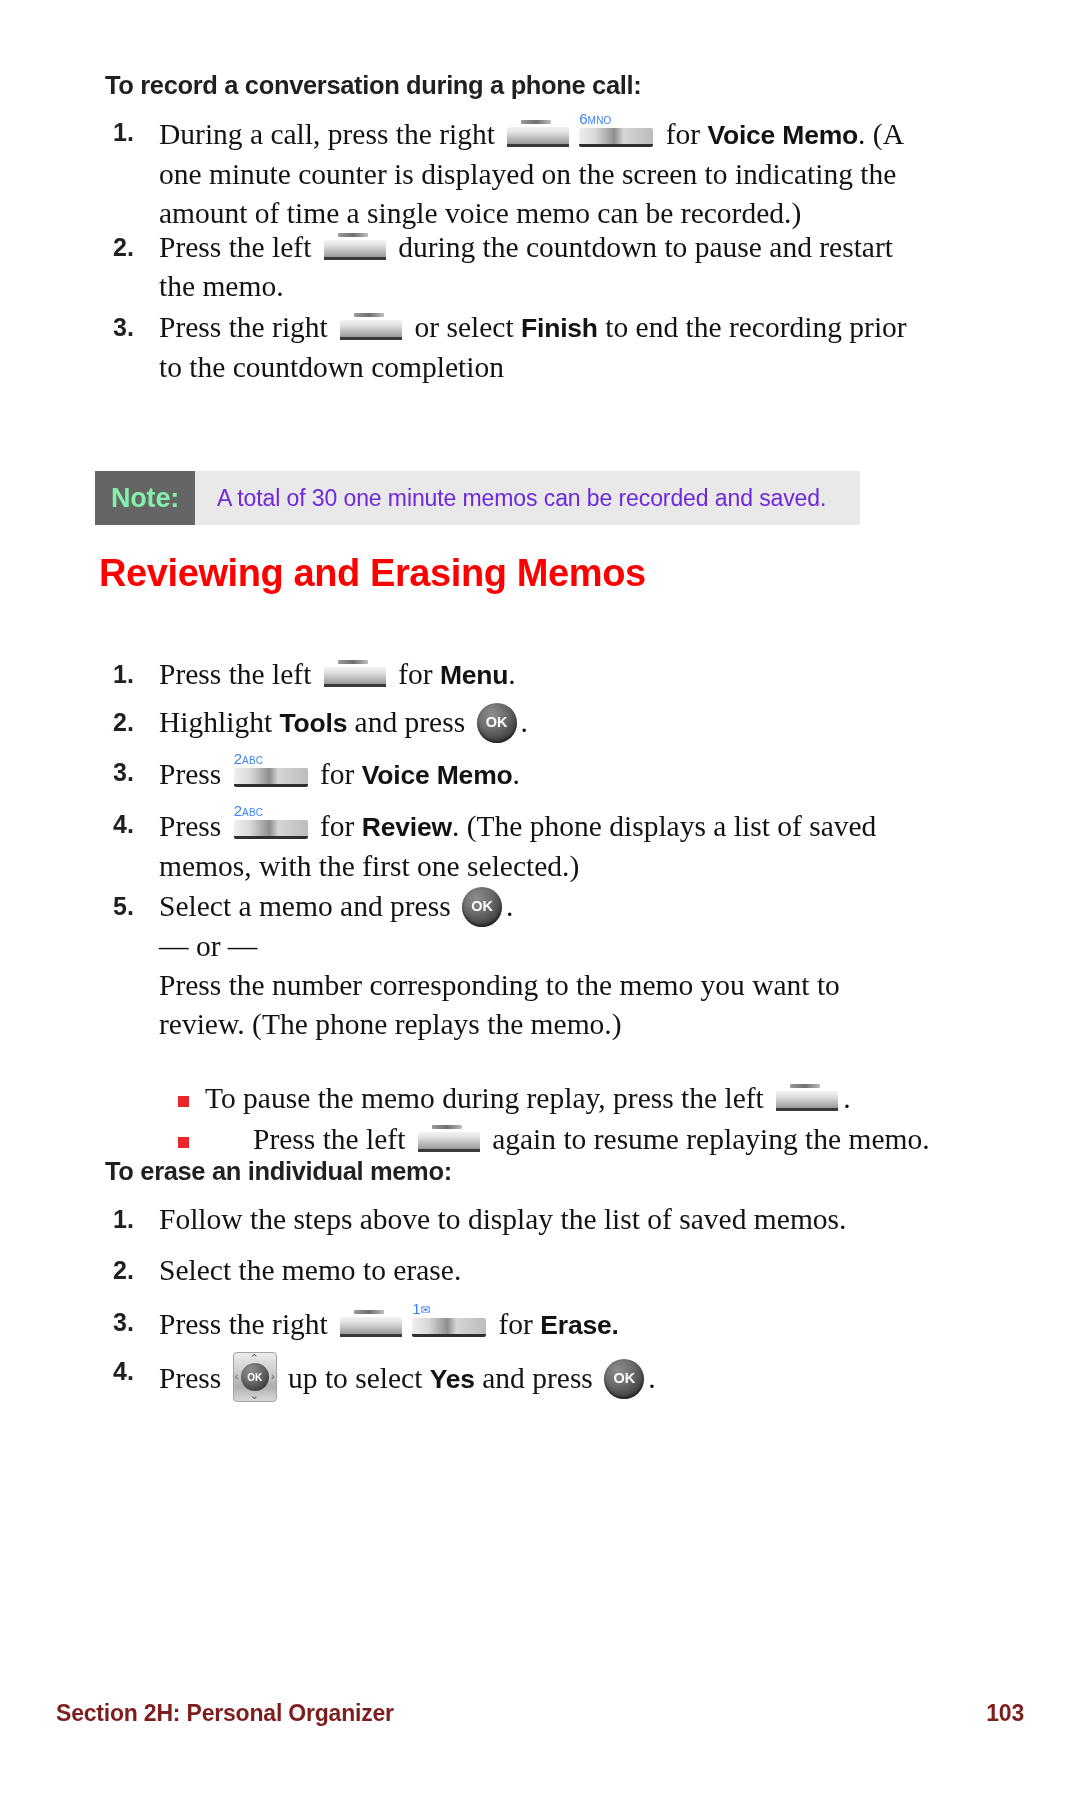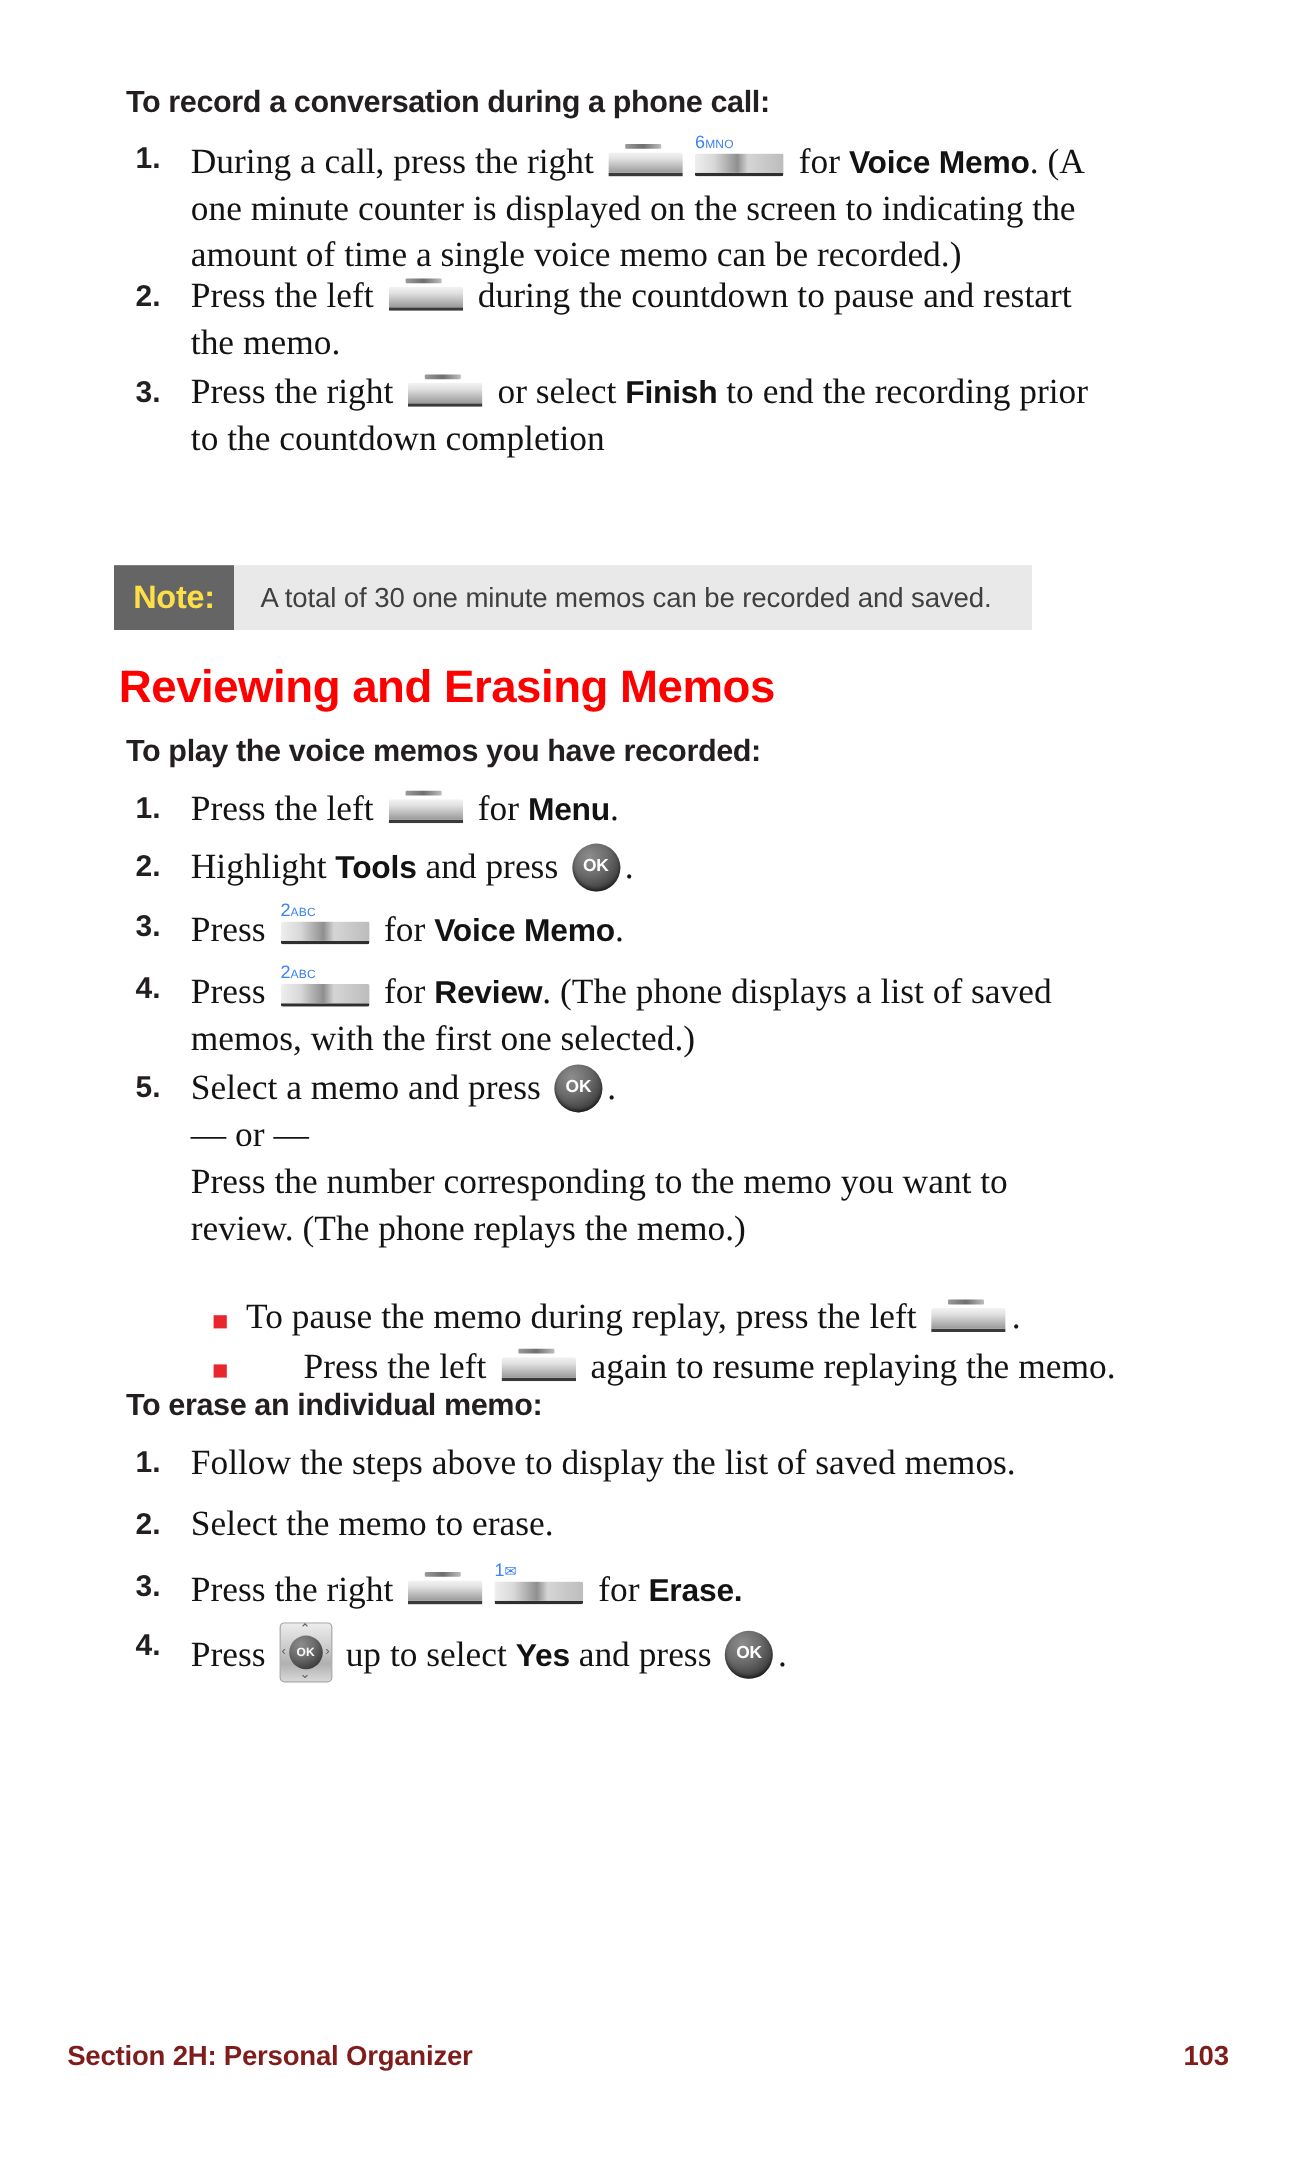--- a/index.html
+++ b/index.html
@@ -89,34 +89,34 @@
 
   
   .note-box {
     position: absolute;
     display: flex;
     background: #e9e9e9;
     align-items: stretch;
   }
   .note-tag {
     background: #656565;
-    color: #fde047;
+    color: #86efac;
     font-family: "Liberation Sans", sans-serif;
     font-weight: bold;
     font-size: 27px;
     display: flex;
     align-items: center;
     padding: 0 16px 0 16px;
     letter-spacing: -0.2px;
     text-align: center;
   }
   .note-text {
     font-family: "Liberation Sans", sans-serif;
     font-size: 23px;
-    color: #404040;
+    color: #6d28d9;
     display: flex;
     align-items: center;
     padding-left: 22px;
     letter-spacing: -0.1px;
     white-space: nowrap;
   }
 
   
   .ico {
     display: inline-block;
@@ -314,21 +314,20 @@
     </div>
   </div>
 
   <div class="note-box" style="left:95px; top:471px; width:765px; height:54px;">
     <div class="note-tag">Note:</div>
     <div class="note-text">A total of 30  one minute memos can be recorded and saved.</div>
   </div>
 
   <div class="h-red" style="left:99px; top:552px;">Reviewing and Erasing Memos</div>
 
-  <div class="sub-head" style="left:105px; top:612px;">To play the voice memos you have recorded:</div>
 
   <div class="step" style="left:113px; top:655px; width:800px;">
     <div class="step-num">1.</div>
     <div class="step-body">
       <span>Press the left </span><span class="ico softkey"><span class="cap"></span><span class="slab"></span></span><span> for </span><span class="b">Menu</span><span>.</span>
     </div>
   </div>
 
   <div class="step" style="left:113px; top:703px; width:800px;">
     <div class="step-num">2.</div>

